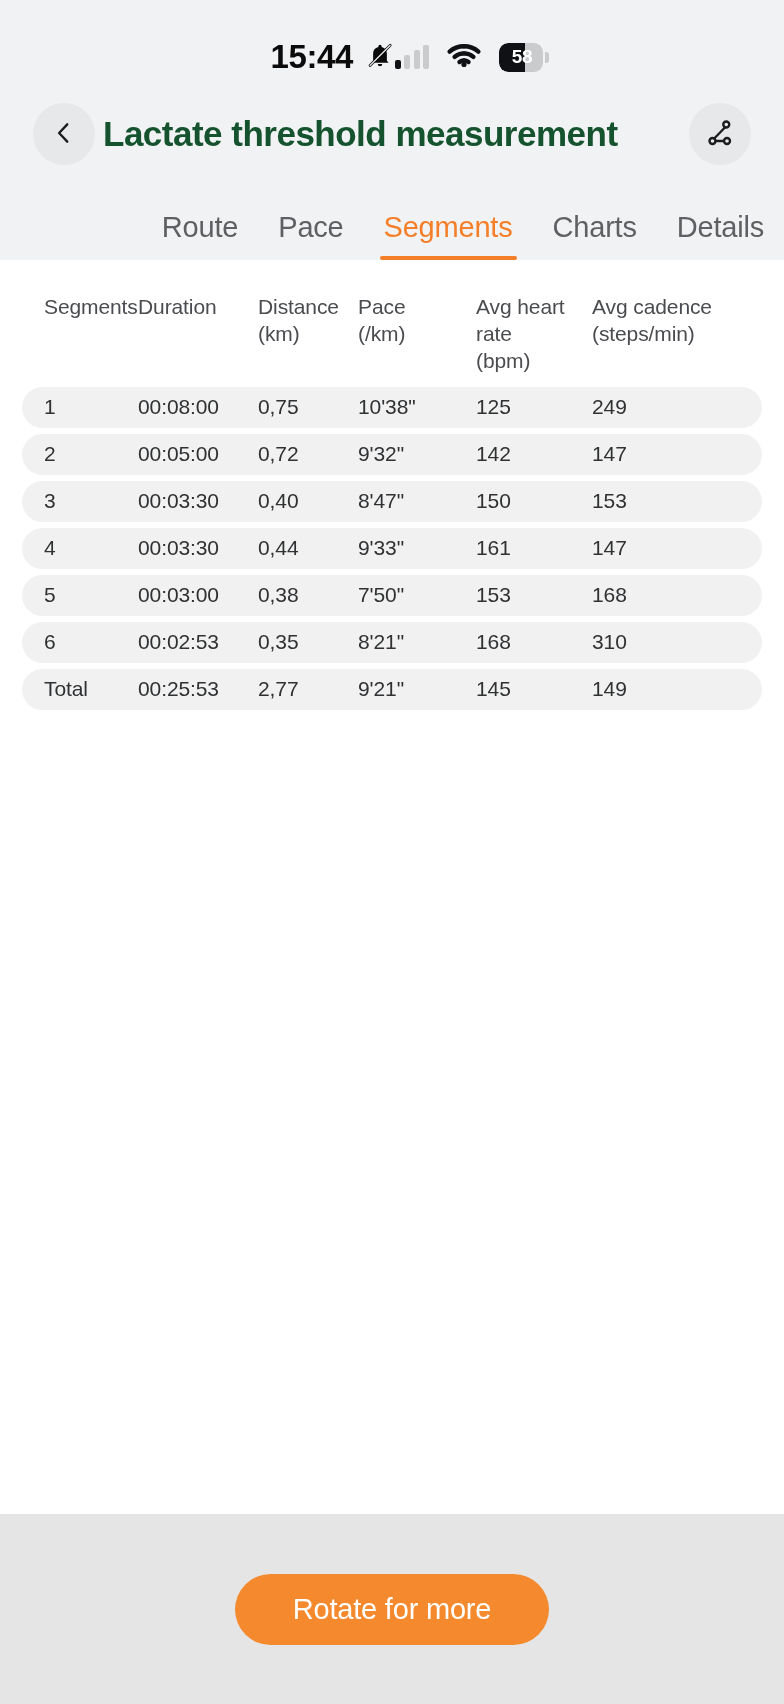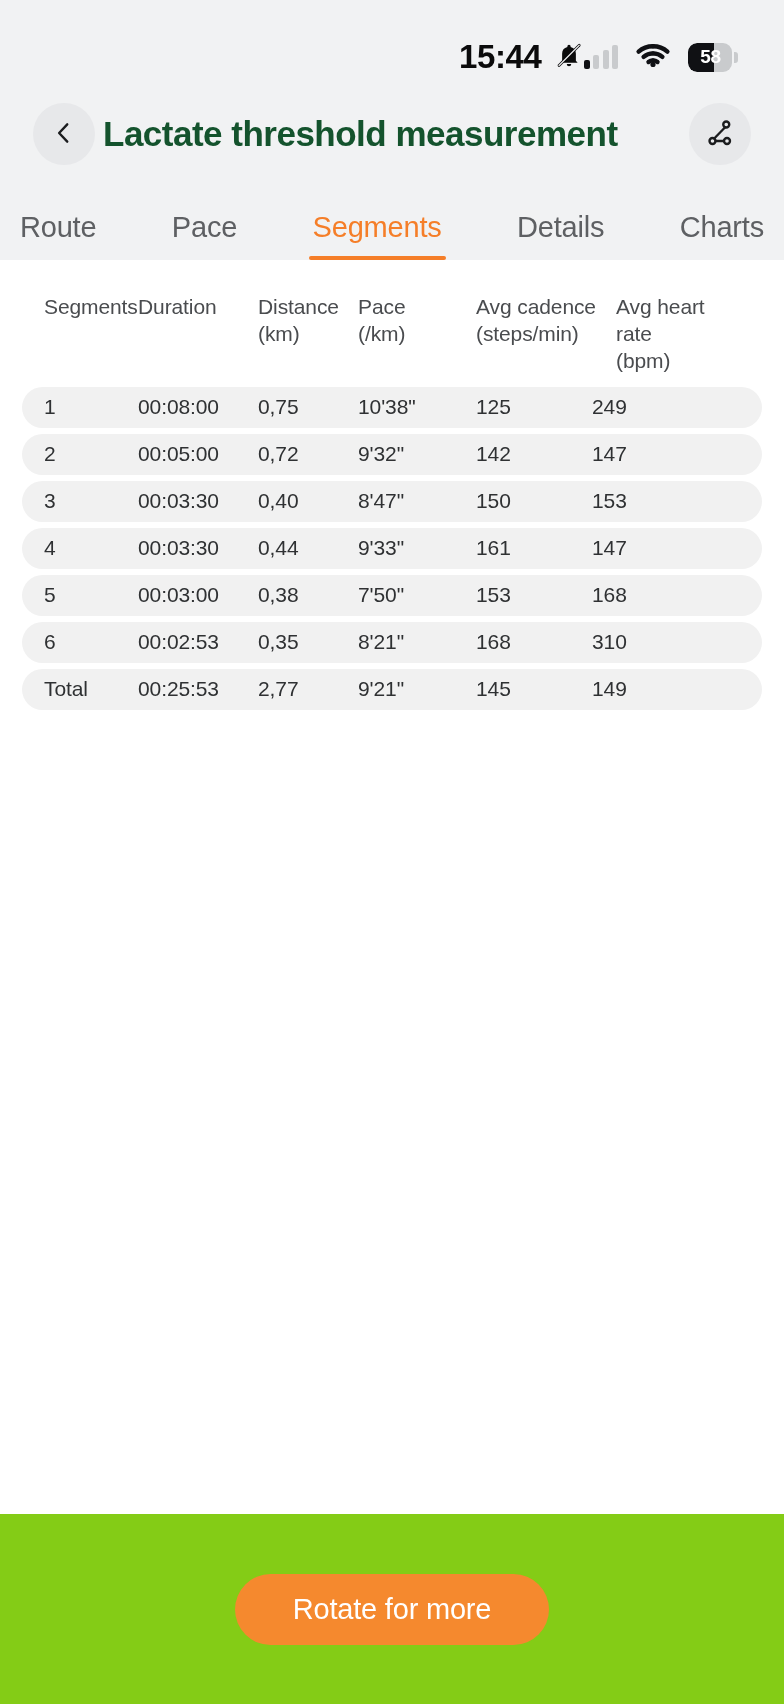--- a/index.html
+++ b/index.html
@@ -30,21 +30,21 @@
     background: #f1f2f3;
     padding-top: 28px;
     flex: 0 0 auto;
   }
 
   
   .status-bar {
     height: 58px;
     display: flex;
     align-items: center;
-    justify-content: flex-end;
+    justify-content: center;
     padding: 0 46px 0 82px;
   }
 
   .status-left {
     display: flex;
     align-items: center;
     gap: 12px;
   }
 
   .clock {
@@ -153,21 +153,21 @@
     font-size: 35px;
     font-weight: bold;
     color: #14532d;
     letter-spacing: -0.5px;
     white-space: nowrap;
   }
 
   
   .tab-bar {
     display: flex;
-    justify-content: space-between;
+    justify-content: flex-end;
     align-items: flex-end;
     gap: 0;
     padding: 12px 0 0 0;
     height: 78px;
   }
 
   .tab {
     position: relative;
     font-size: 29px;
     color: #5e6063;
@@ -258,21 +258,21 @@
   
   .bottom-bar {
     position: absolute;
     left: 0;
     right: 0;
     bottom: 0;
     height: 190px;
     display: flex;
     align-items: center;
     justify-content: center;
-    background: #84cc16;
+    background: #e5e5e5;
   }
 
   .rotate-btn {
     background: #f5892e;
     color: #ffffff;
     border: none;
     border-radius: 40px;
     font-family: "Liberation Sans", sans-serif;
     font-size: 29px;
     letter-spacing: -0.2px;
@@ -347,22 +347,22 @@
             <path d="M8.6 18.4H15" stroke="#1b1c1e" stroke-width="1.9" stroke-linecap="round"></path>
           </svg>
         </span>
       </button>
     </div>
 
     <div class="tab-bar">
       <div class="tab">Route</div>
       <div class="tab">Pace</div>
       <div class="tab active">Segments</div>
+      <div class="tab">Charts</div>
       <div class="tab">Details</div>
-      <div class="tab">Charts</div>
     </div>
 
   </div>
 
   <div class="content">
 
     <div class="seg-table">
 
       <div class="row header-row">
         <div class="cell c-seg">
@@ -372,27 +372,27 @@
           <div>Duration</div>
         </div>
         <div class="cell c-dist">
           <div>Distance</div>
           <div>(km)</div>
         </div>
         <div class="cell c-pace">
           <div>Pace</div>
           <div>(/km)</div>
         </div>
+        <div class="cell c-hr">
+          <div>Avg heart rate</div>
+          <div>(bpm)</div>
+        </div>
         <div class="cell c-cad">
           <div>Avg cadence</div>
           <div>(steps/min)</div>
-        </div>
-        <div class="cell c-hr">
-          <div>Avg heart rate</div>
-          <div>(bpm)</div>
         </div>
       </div>
 
       <div class="row data-row">
         <div class="cell c-seg">1</div>
         <div class="cell c-dur">00:08:00</div>
         <div class="cell c-dist">0,75</div>
         <div class="cell c-pace">10'38"</div>
         <div class="cell c-hr">125</div>
         <div class="cell c-cad">249</div>

